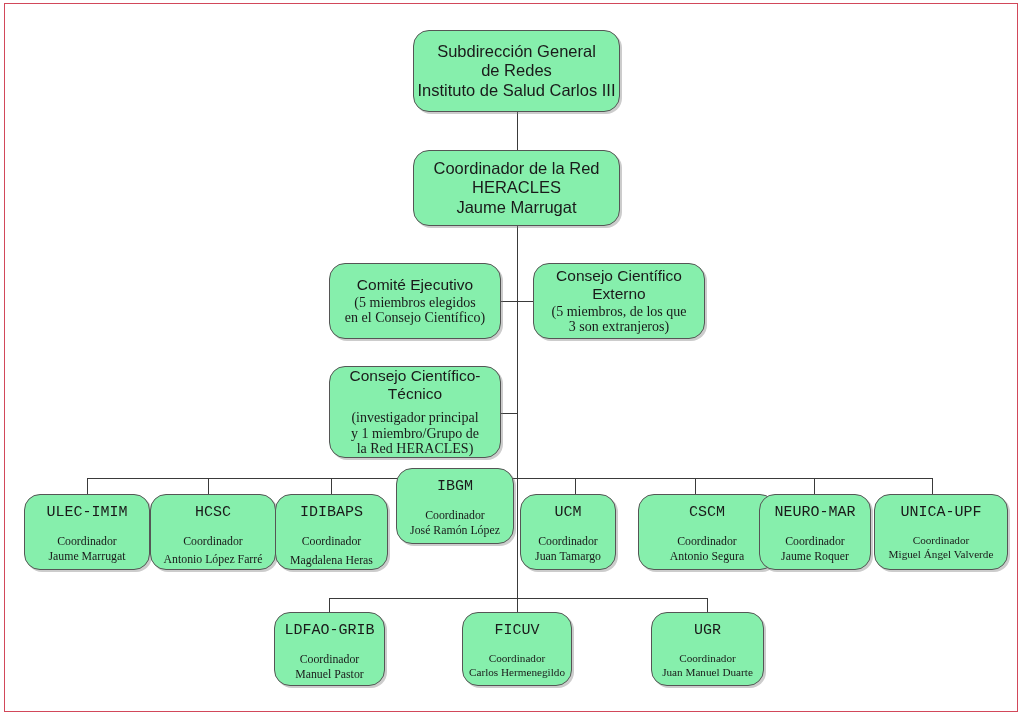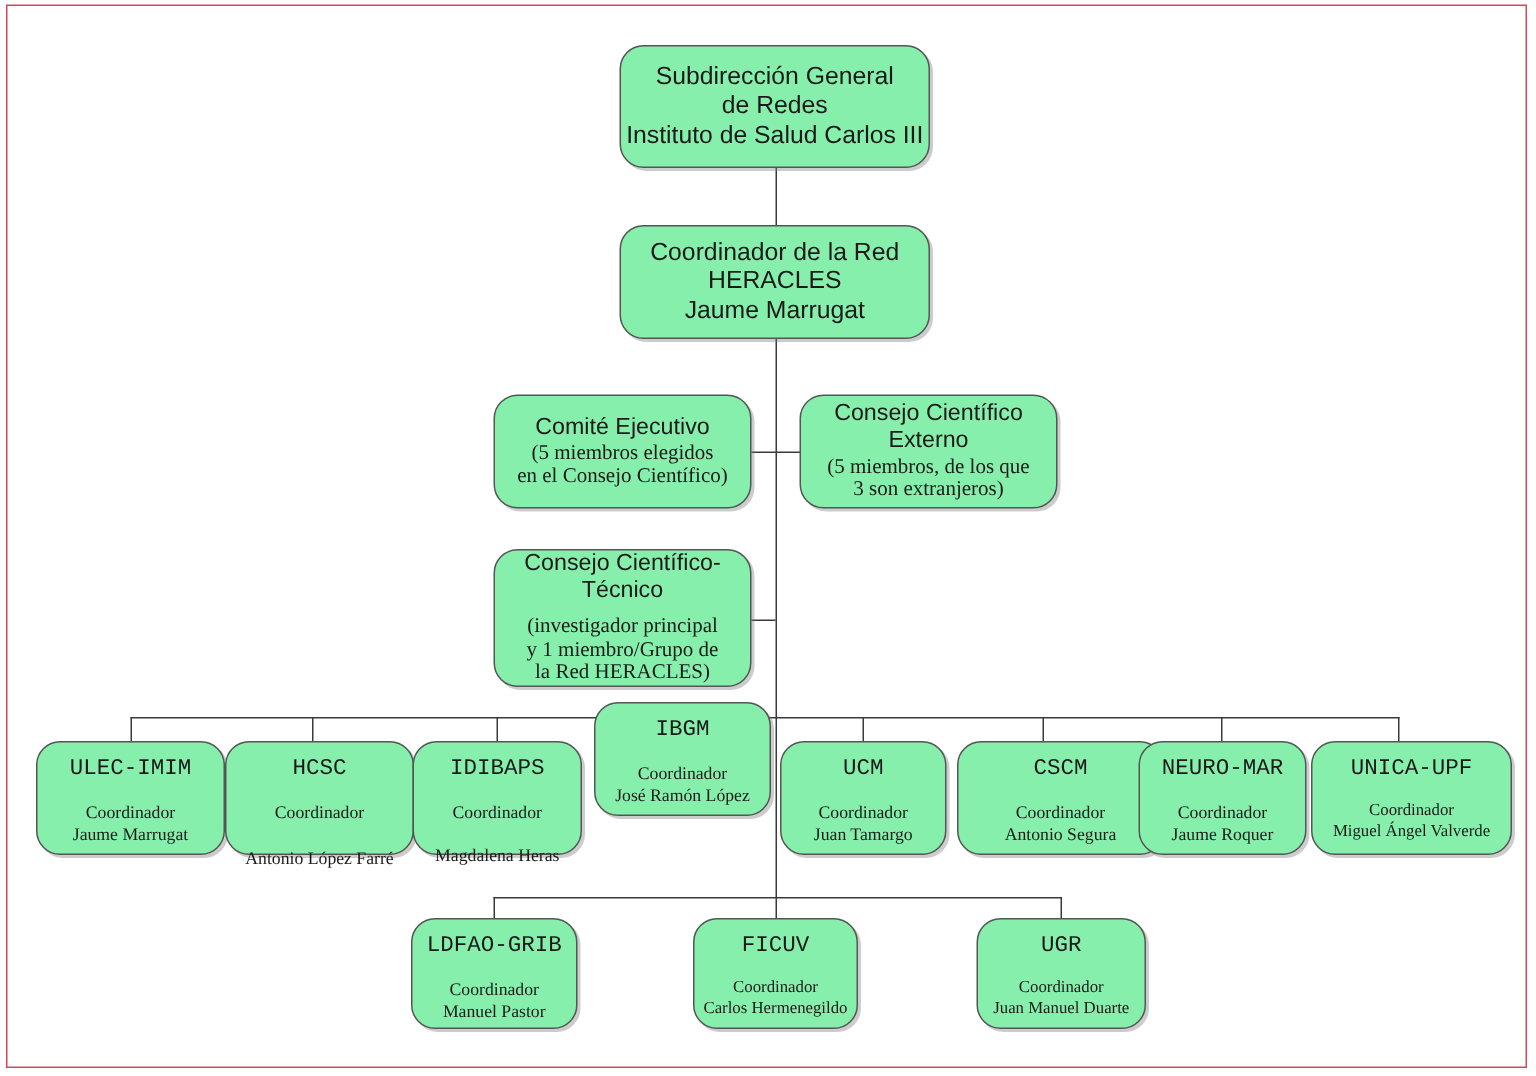--- a/index.html
+++ b/index.html
@@ -147,36 +147,36 @@
 
   <div class="box unit-box" style="left:24px; top:494px; width:126px; height:76px;">
     <div class="title">ULEC-IMIM</div>
     <div class="sub">Coordinador</div>
     <div class="sub" style="margin-top:0;">Jaume Marrugat</div>
   </div>
 
   <div class="box unit-box" style="left:150px; top:494px; width:126px; height:76px;">
     <div class="title">HCSC</div>
     <div class="sub">Coordinador</div>
-    <div class="sub" style="margin-top:16px;">Antonio López Farré</div>
+    <div class="sub" style="margin-top:3px;">Antonio López Farré</div>
   </div>
 
   <div class="box unit-box" style="left:275px; top:494px; width:113px; height:76px;">
     <div class="title">IDIBAPS</div>
     <div class="sub">Coordinador</div>
-    <div class="sub" style="margin-top:14px;">Magdalena Heras</div>
+    <div class="sub" style="margin-top:4px;">Magdalena Heras</div>
   </div>
 
   <div class="box unit-box" style="left:396px; top:468px; width:118px; height:76px;">
     <div class="title">IBGM</div>
     <div class="sub">Coordinador</div>
     <div class="sub" style="margin-top:0;">José Ramón López</div>
   </div>
 
-  <div class="box unit-box" style="left:520px; top:494px; width:111px; height:76px;">
+  <div class="box unit-box" style="left:520px; top:494px; width:96px; height:76px;">
     <div class="title">UCM</div>
     <div class="sub">Coordinador</div>
     <div class="sub" style="margin-top:0;">Juan Tamargo</div>
   </div>
 
   <div class="box unit-box" style="left:638px; top:494px; width:138px; height:76px;">
     <div class="title">CSCM</div>
     <div class="sub">Coordinador</div>
     <div class="sub" style="margin-top:0;">Antonio Segura</div>
   </div>

